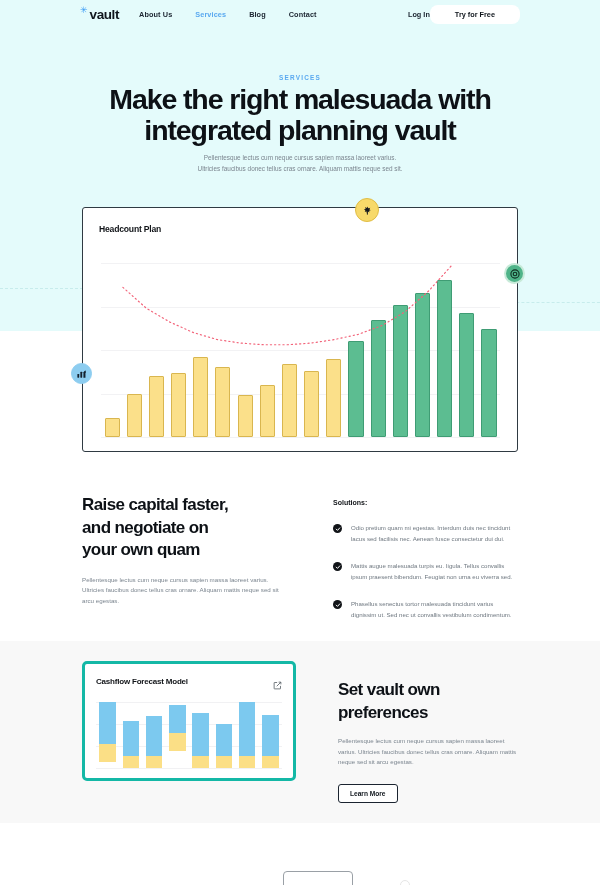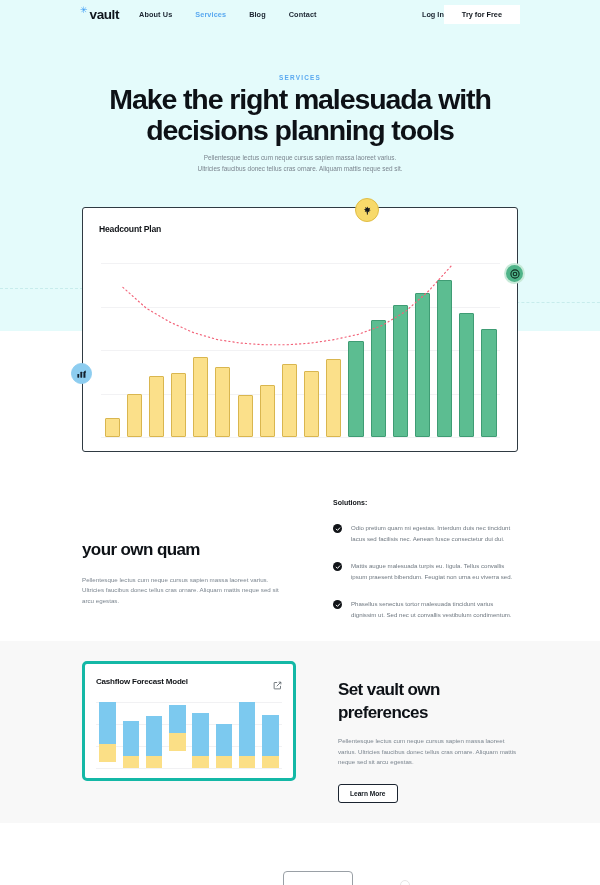--- a/index.html
+++ b/index.html
@@ -35,23 +35,23 @@
   .logo .word{ font-size:13.5px; font-weight:700; letter-spacing:-.4px; color:#10161d;}
   .nav-links{ display:flex; gap:23px; margin-left:20px; }
   .nav-links a{
     font-size:7.3px; color:#1b2430; text-decoration:none; font-weight:600;
     letter-spacing:.1px;
   }
   .nav-links a.active{ color:#5aa9f0; }
   .nav-right{ margin-left:auto; display:flex; align-items:center; gap:0; }
   .login{ font-size:7.3px; color:#1b2430; font-weight:600; text-decoration:none;}
   .cta{
-    background:#fff; border:0; border-radius:0;
+    background:#fff; border:0; border-radius:8px;
     font-size:7.3px; font-weight:700; color:#10161d;
-    padding:5px 18px; cursor:pointer;
+    padding:5px 25px; cursor:pointer;
     font-family:inherit;
   }
 
   
   .eyebrow{
     position:absolute; top:74px; left:0; width:600px; text-align:center;
     font-size:6.4px; letter-spacing:1.2px; font-weight:700; color:#5aa9f0;
     z-index:5;
   }
   .hero-title{
@@ -173,21 +173,21 @@
     </div>
     <div class="nav-right">
       <a href="#" class="login">Log In</a>
       <button class="cta">Try for Free</button>
     </div>
   </nav>
 
   <div class="eyebrow">SERVICES</div>
   <h1 class="hero-title">
     <span>Make the right malesuada with</span><br>
-    <span>decisions planning tools</span>
+    <span>integrated planning vault</span>
   </h1>
   <p class="hero-sub">
     <span>Pellentesque lectus cum neque cursus sapien massa laoreet varius.</span><br>
     <span>Ultricies faucibus donec tellus cras ornare. Aliquam mattis neque sed sit.</span>
   </p>
 
   <div class="hero-card">
     <div class="card-title">Headcount Plan</div>
     <div class="chart-area">
       <div id="hc-grid">
@@ -278,22 +278,22 @@
       <path d="M16 11l5-5v5z"></path>
       <rect x="16" y="3" width="4" height="18" rx="1" opacity="0"></rect>
       <path d="M15.5 20.5l5.5-9 1.2 9z" opacity="0"></path>
       <path d="M16.2 21V9.5l4.4-4.4V21z"></path>
     </svg>
   </div>
 
   <section class="sec2">
     <div class="s2-left">
       <h2 class="s2-title">
-        <br>
-        <br>
+        <span>Raise capital faster,</span><br>
+        <span>and negotiate on</span><br>
         <span>your own quam</span>
       </h2>
       <p class="s2-body">Pellentesque lectus cum neque cursus sapien massa laoreet varius. Ultricies faucibus donec tellus cras ornare. Aliquam mattis neque sed sit arcu egestas.</p>
     </div>
     <div class="s2-right">
       <div class="sol-label">Solutions:</div>
       <div class="sol-item">
         <span class="check">
           <svg width="6" height="6" viewBox="0 0 24 24" fill="none" stroke="#fff" stroke-width="4" stroke-linecap="round" stroke-linejoin="round">
               <path d="M5 12.5l5 5 9-10"></path>

